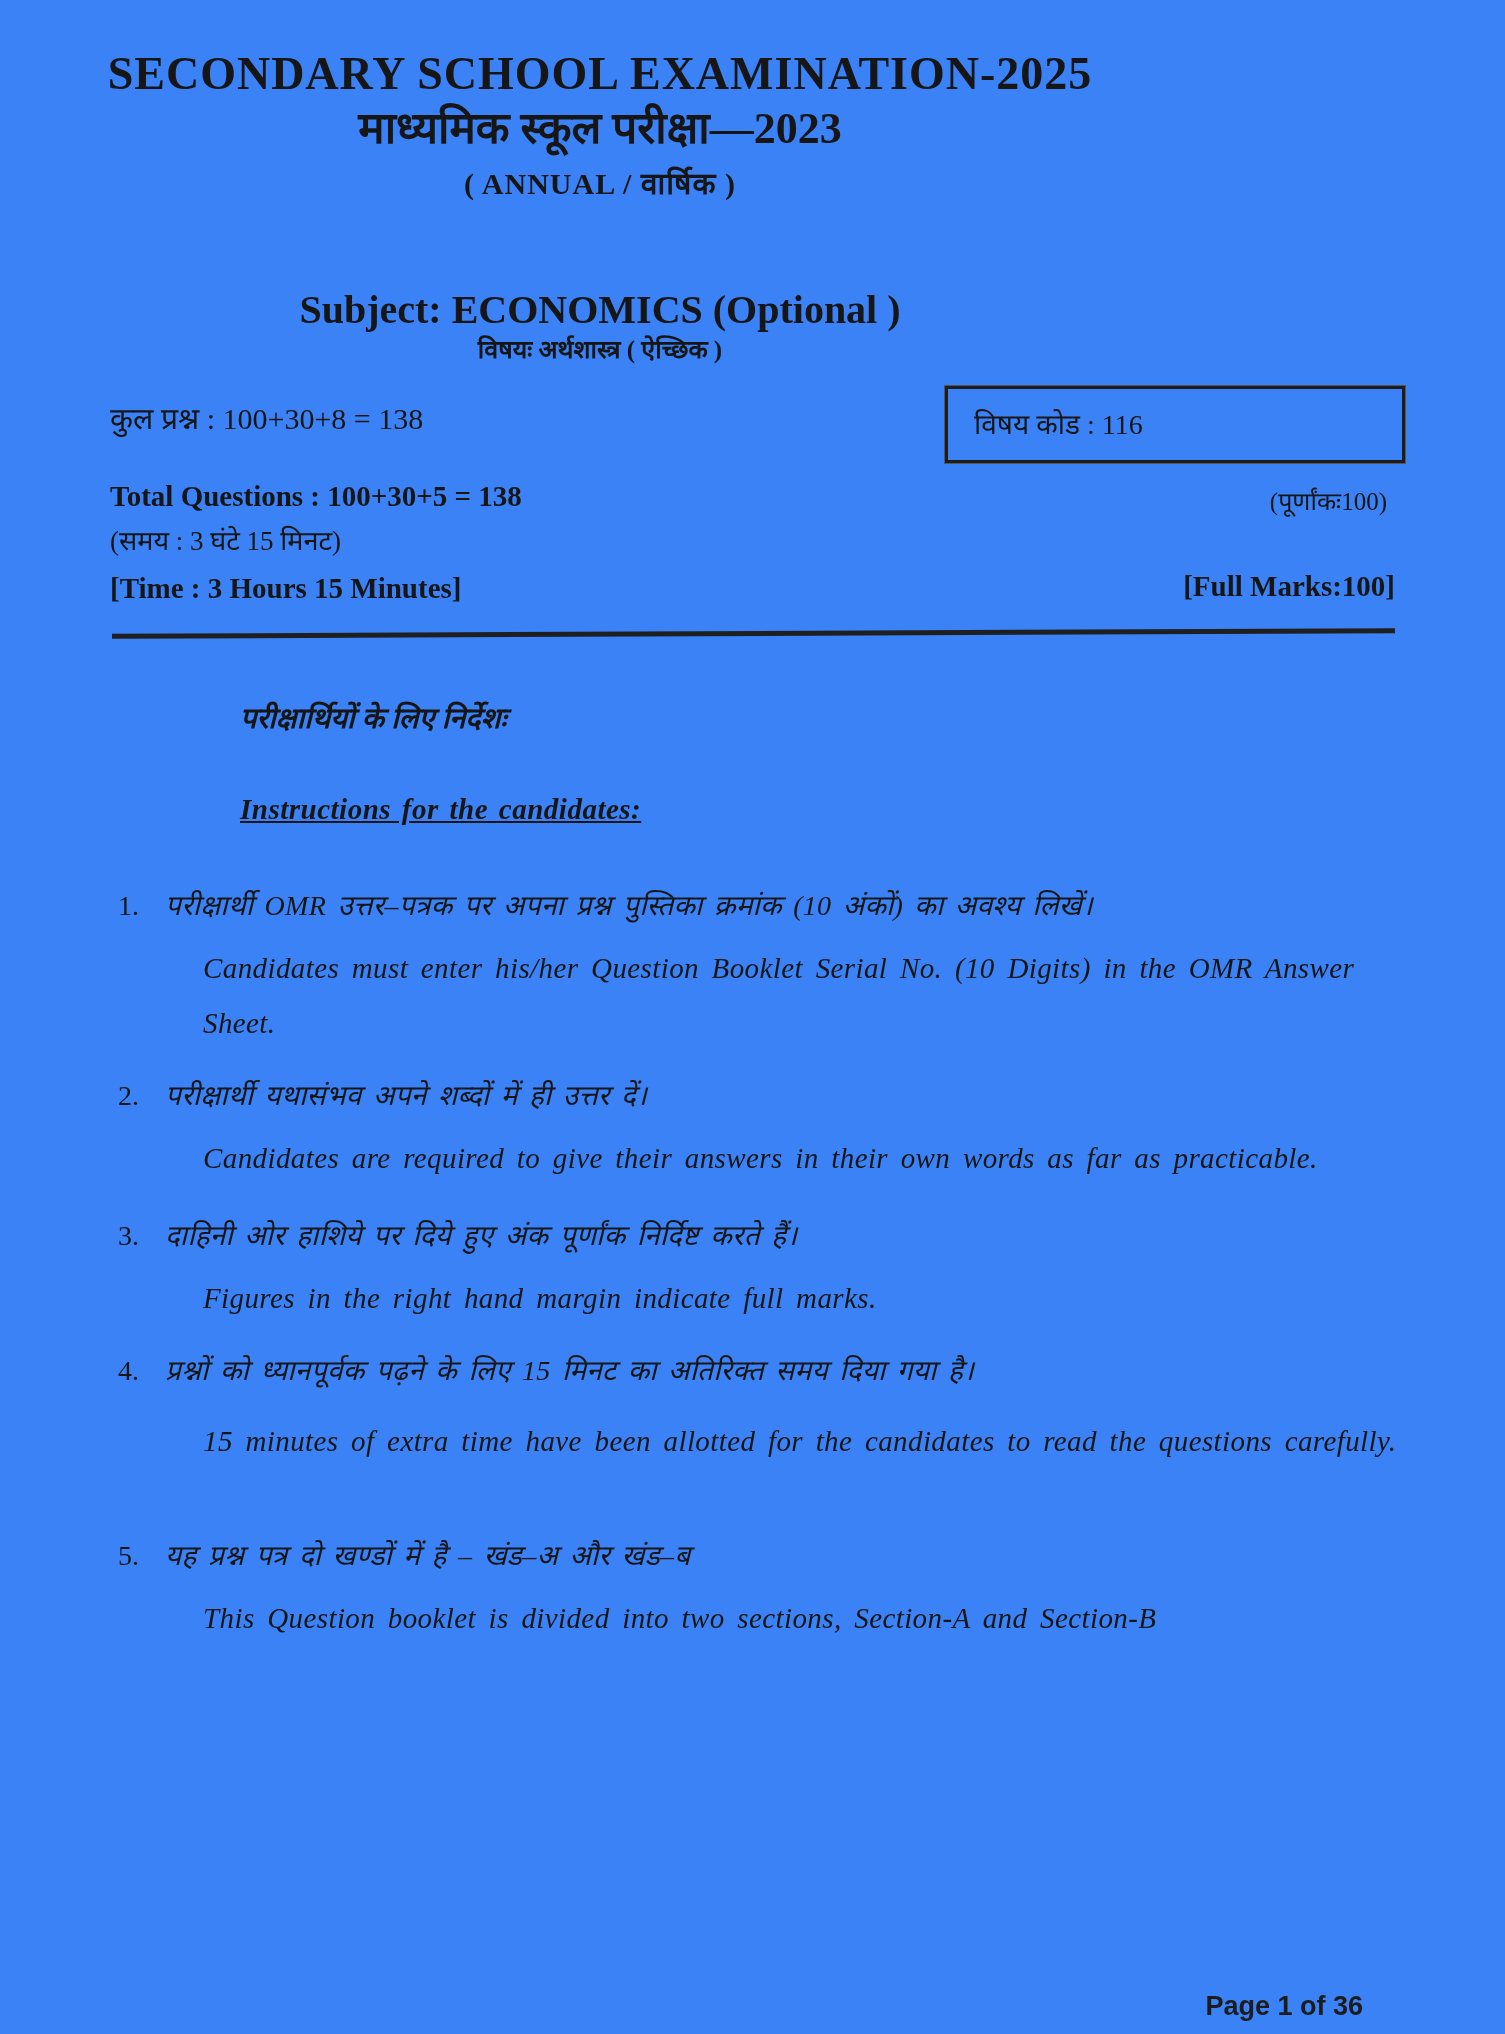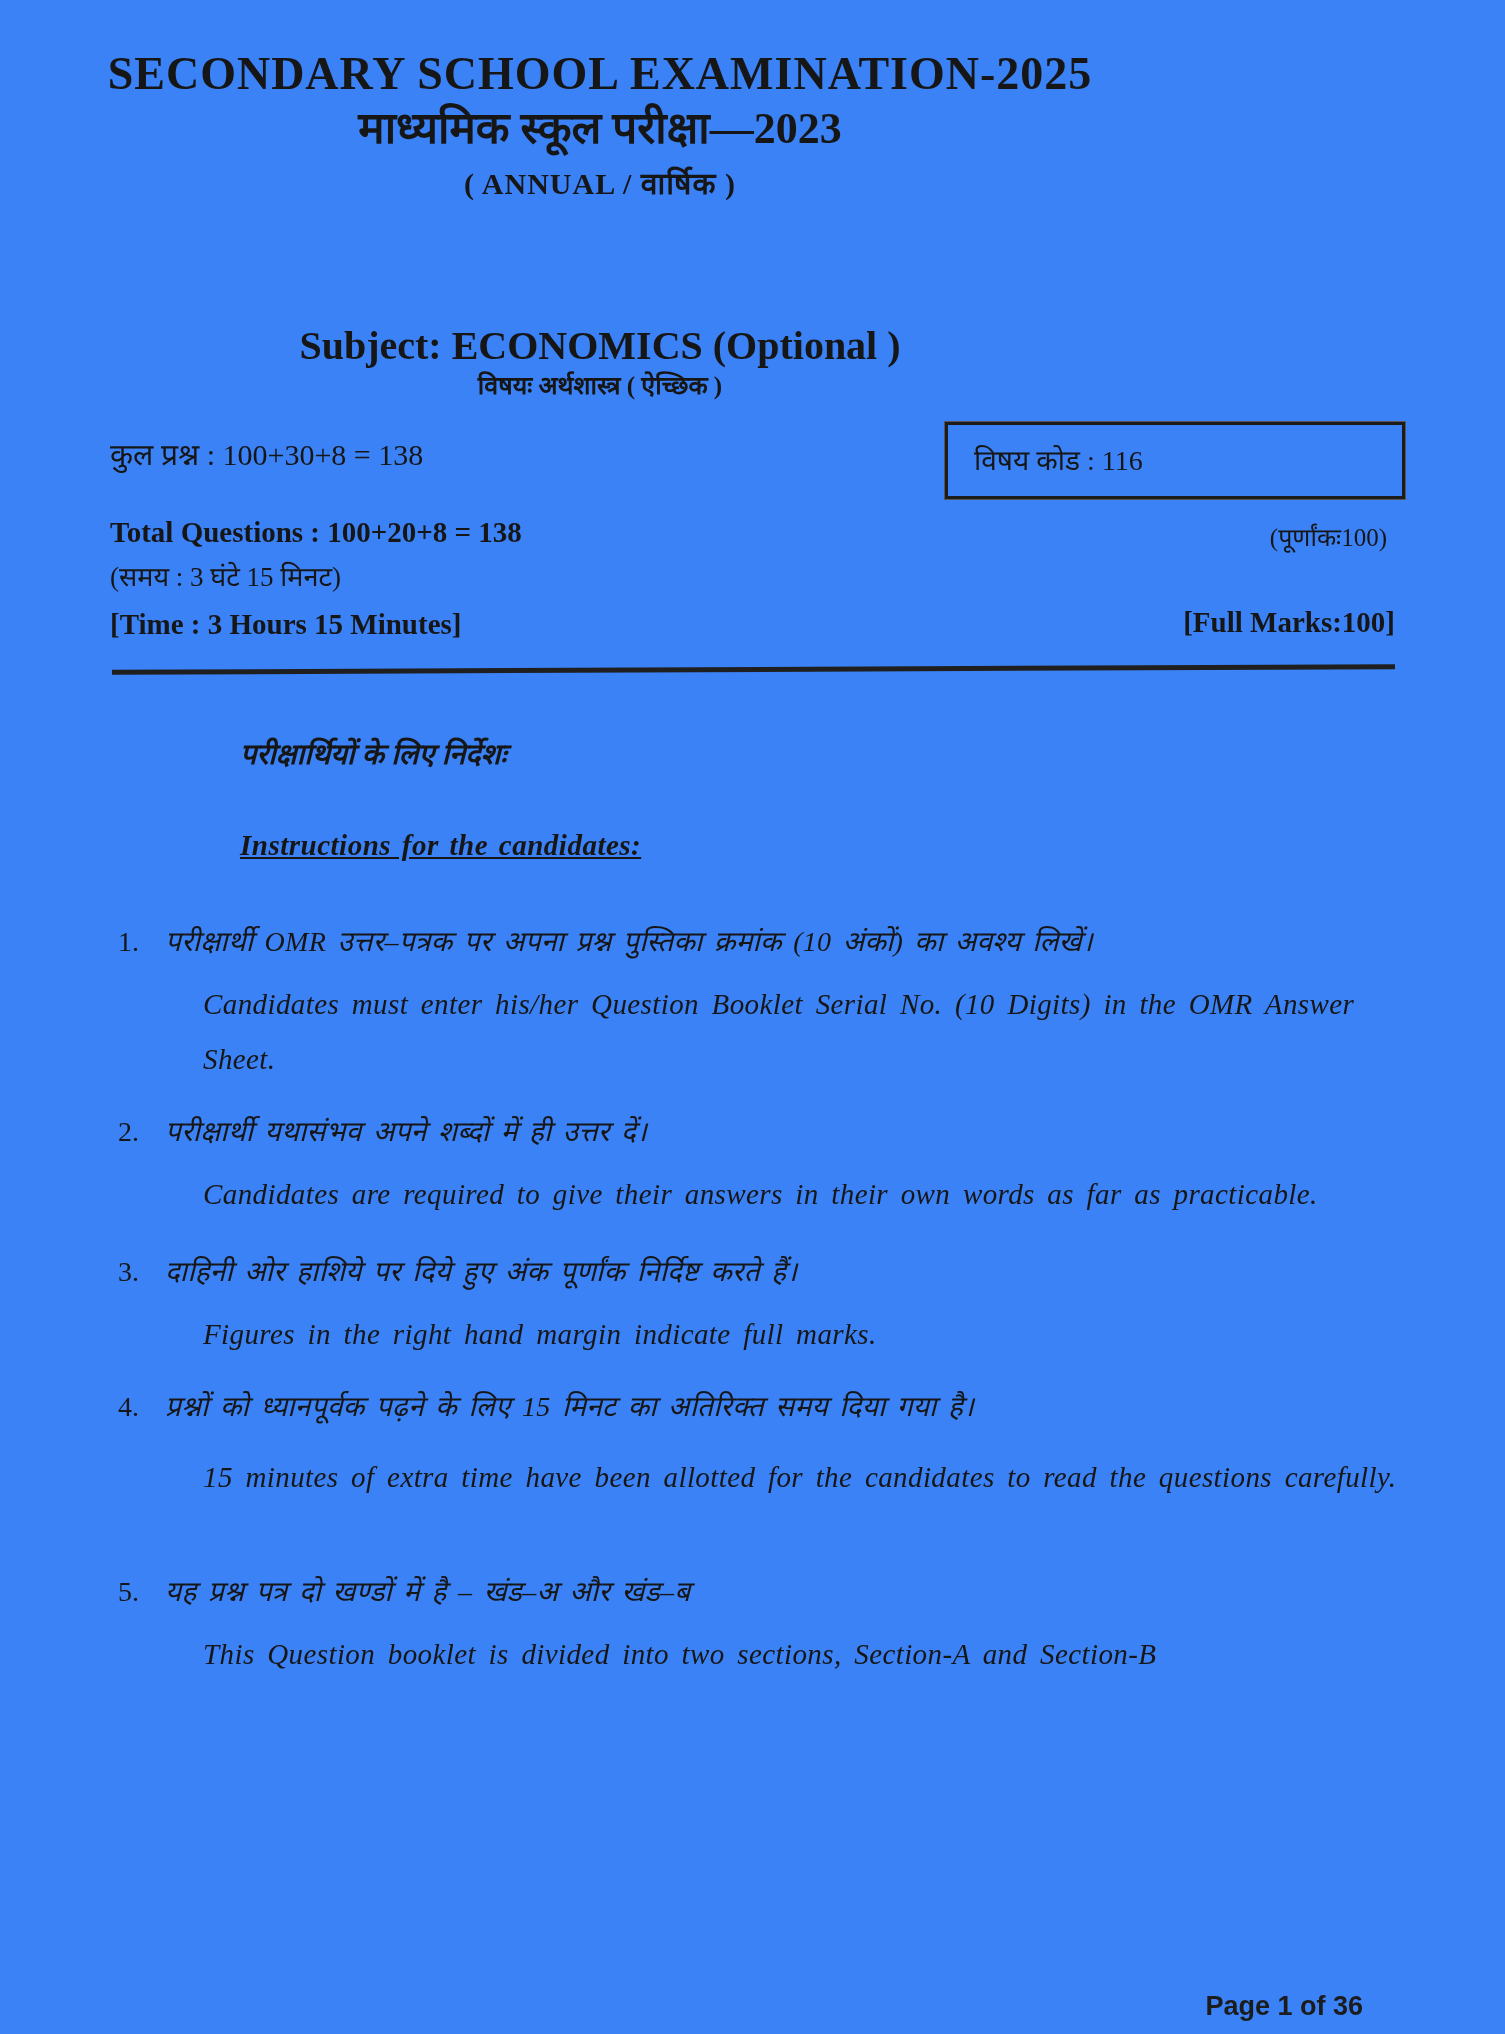--- a/index.html
+++ b/index.html
@@ -36,21 +36,21 @@
   .annual-line {
     font-size: 30px;
     font-weight: bold;
     margin-top: 10px;
     line-height: 1.2;
     letter-spacing: 1px;
   }
   .subject-en {
     font-size: 40px;
     font-weight: bold;
-    margin-top: 120px;
+    margin-top: 84px;
     line-height: 1.2;
   }
   .subject-hi {
     font-size: 25px;
     font-weight: bold;
     line-height: 1.3;
   }
   
   .meta-row {
     display: flex;
@@ -191,21 +191,21 @@
     <div class="title-en">SECONDARY SCHOOL EXAMINATION-2025</div>
     <div class="title-hi">माध्यमिक स्कूल परीक्षा—2023</div>
     <div class="annual-line">( ANNUAL / वार्षिक )</div>
     <div class="subject-en">Subject: ECONOMICS (Optional )</div>
     <div class="subject-hi">विषयः अर्थशास्त्र ( ऐच्छिक )</div>
   </div>
 
   <div class="meta-row">
     <div class="meta-left">
       <div class="total-q-hi">कुल प्रश्न : 100+30+8 = 138</div>
-      <div class="total-q-en">Total Questions  : 100+20+8 = 138</div>
+      <div class="total-q-en">Total Questions  : 100+30+5 = 138</div>
       <div class="time-hi">(समय : 3 घंटे 15 मिनट)</div>
       <div class="time-en">[Time : 3 Hours 15 Minutes]</div>
     </div>
     <div class="meta-right">
       <div class="code-box">
         <div class="code-hi">विषय कोड : 116</div>
       </div>
       <div class="full-marks-hi">(पूर्णांकः100)</div>
       <div class="full-marks-en">[Full Marks:100]</div>
     </div>

